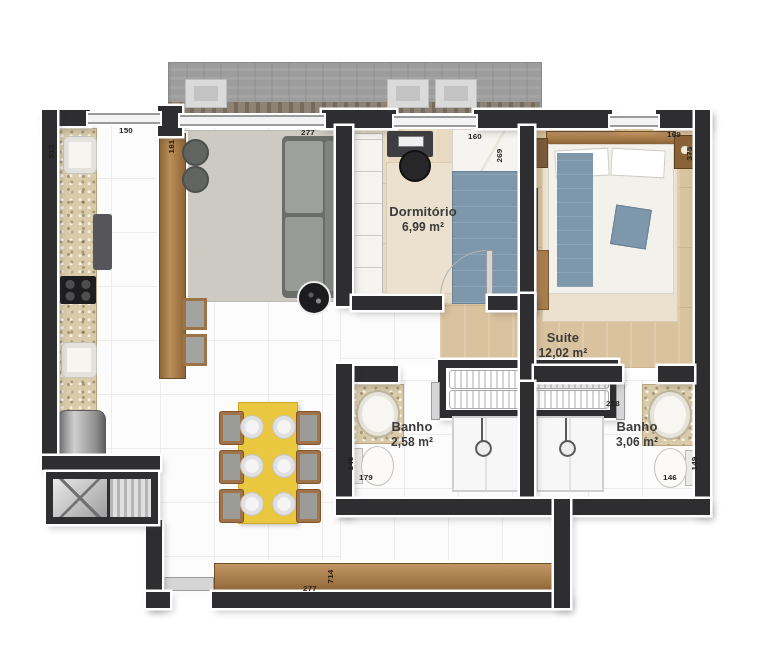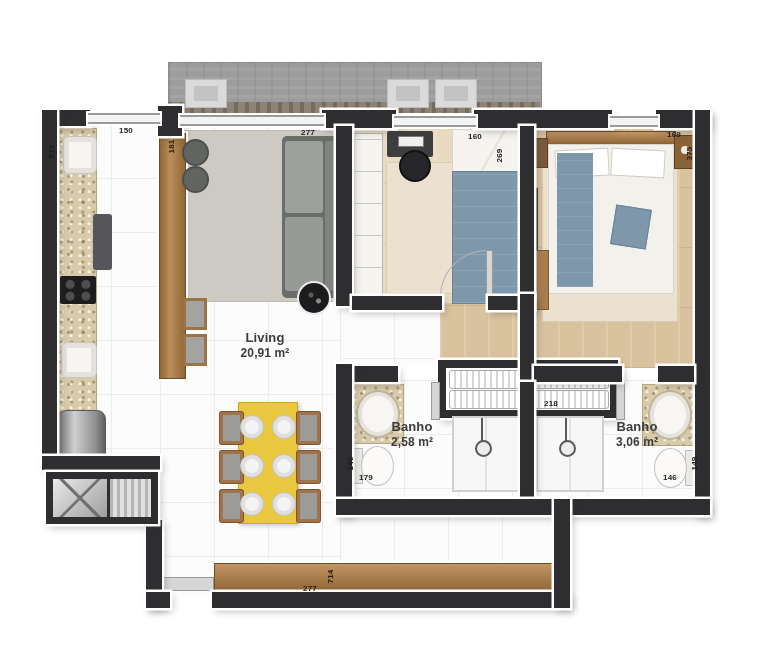--- a/index.html
+++ b/index.html
@@ -228,42 +228,46 @@
                 linear-gradient(45deg,transparent 47%,#6f6f6f 49% 51%,transparent 53%);
                 background-blend-mode:multiply;border-right:3px solid #2e2e31;">
       <div class="abs" style="left:0;top:0;width:100%;height:100%;
            background:linear-gradient(45deg,transparent 47%,#707070 49% 51%,transparent 53%),
                       linear-gradient(-45deg,transparent 47%,#707070 49% 51%,transparent 53%);"></div>
     </div>
     <div class="abs" style="left:57px;top:0;width:41px;height:38px;
                 background:repeating-linear-gradient(90deg,#b5b5b5 0 3px,#e0e0e0 3px 7px);"></div>
   </div>
 
-  <div class="room-label" style="left:226px;top:330px;width:78px;">
-    <span>Living</span>
-    <span class="area">20,91 m²</span>
+  <div class="room-label" style="left:376px;top:204px;width:94px;">
+    <span>Dormitório</span>
+    <span class="area">6,99 m²</span>
+  </div>
+  <div class="room-label" style="left:526px;top:330px;width:74px;">
+    <span>Suite</span>
+    <span class="area">12,02 m²</span>
   </div>
   <div class="room-label" style="left:382px;top:419px;width:60px;">
     <span>Banho</span>
     <span class="area">2,58 m²</span>
   </div>
   <div class="room-label" style="left:606px;top:419px;width:62px;">
     <span>Banho</span>
     <span class="area">3,06 m²</span>
   </div>
 
   <span class="dim" style="left:90px;top:126px;margin-left:29px;">150</span>
   <span class="dim dimv" style="left:36px;top:147px;">513</span>
   <span class="dim dimv" style="left:156px;top:142px;color:#2b1d0d;">181</span>
   <span class="dim" style="left:301px;top:128px;">277</span>
   <span class="dim" style="left:468px;top:132px;">160</span>
   <span class="dim dimv" style="left:484px;top:151px;">269</span>
   <span class="dim" style="left:667px;top:130px;">169</span>
   <span class="dim dimv" style="left:674px;top:149px;">375</span>
-  <span class="dim" style="left:544px;top:399px;">218</span>
+  <span class="dim" style="left:606px;top:399px;">218</span>
   <span class="dim dimv" style="left:335px;top:459px;">146</span>
   <span class="dim" style="left:359px;top:473px;">179</span>
   <span class="dim dimv" style="left:679px;top:459px;">149</span>
   <span class="dim" style="left:663px;top:473px;">146</span>
   <span class="dim dimv" style="left:315px;top:572px;color:#2b1d0d;">714</span>
   <span class="dim" style="left:303px;top:584px;color:#2b1d0d;">277</span>
 
 </div>
 
 </body></html>

